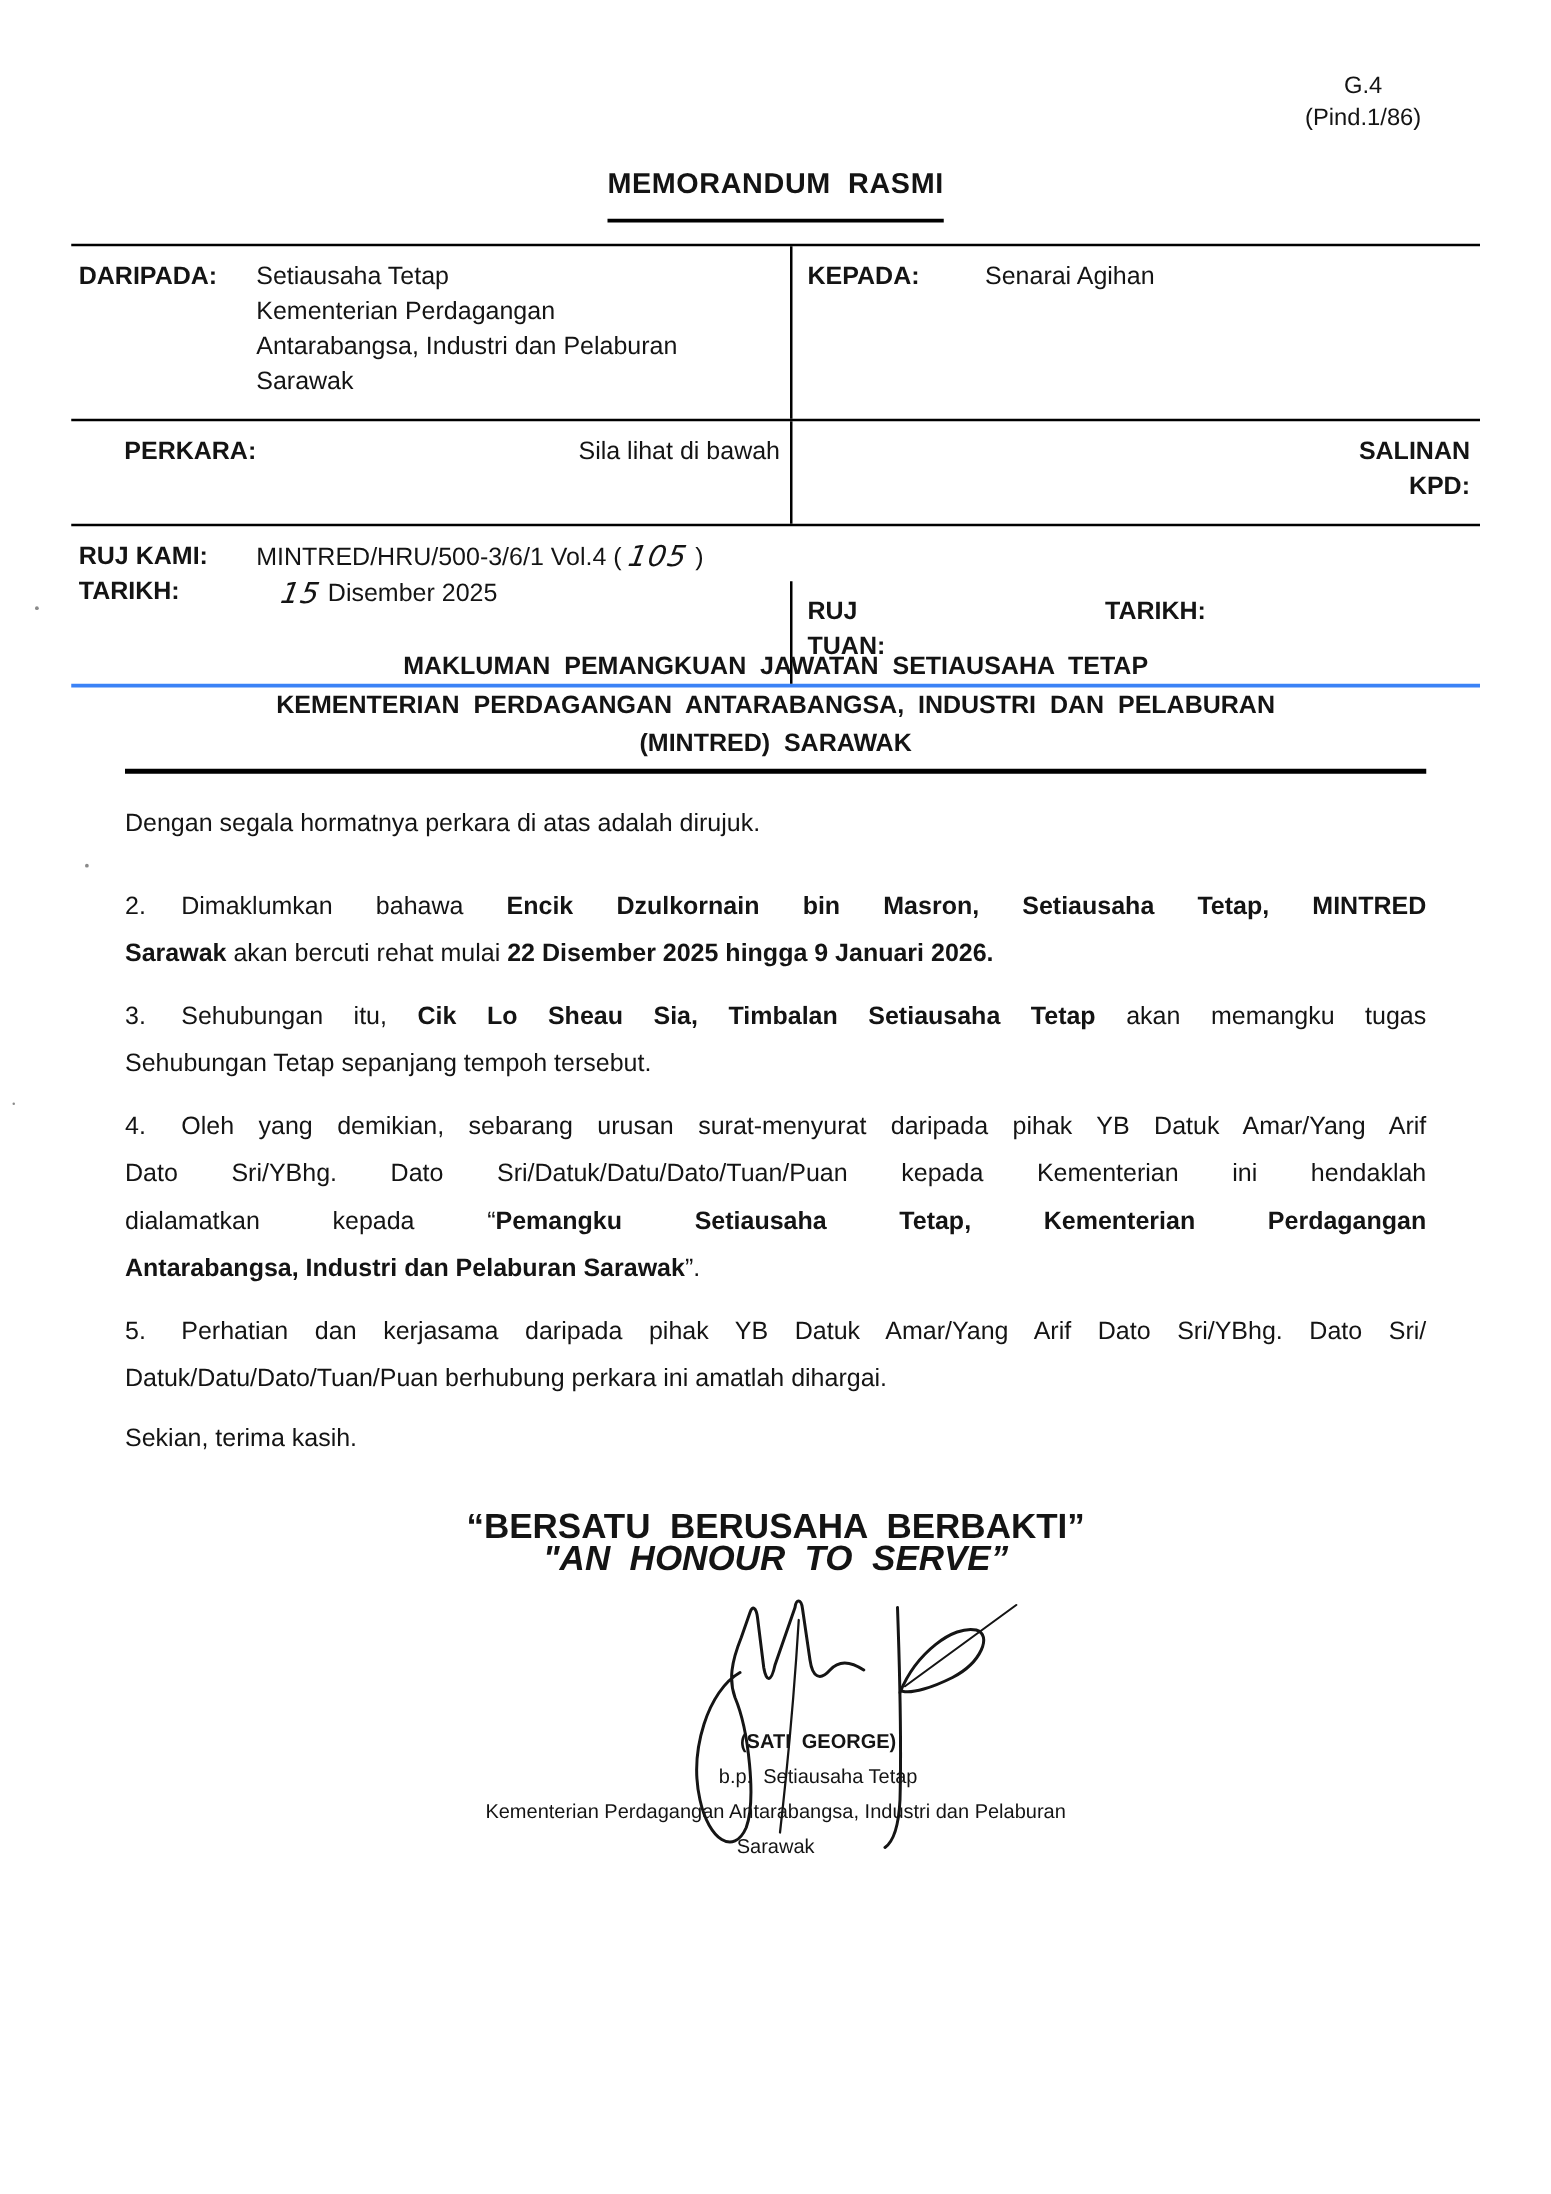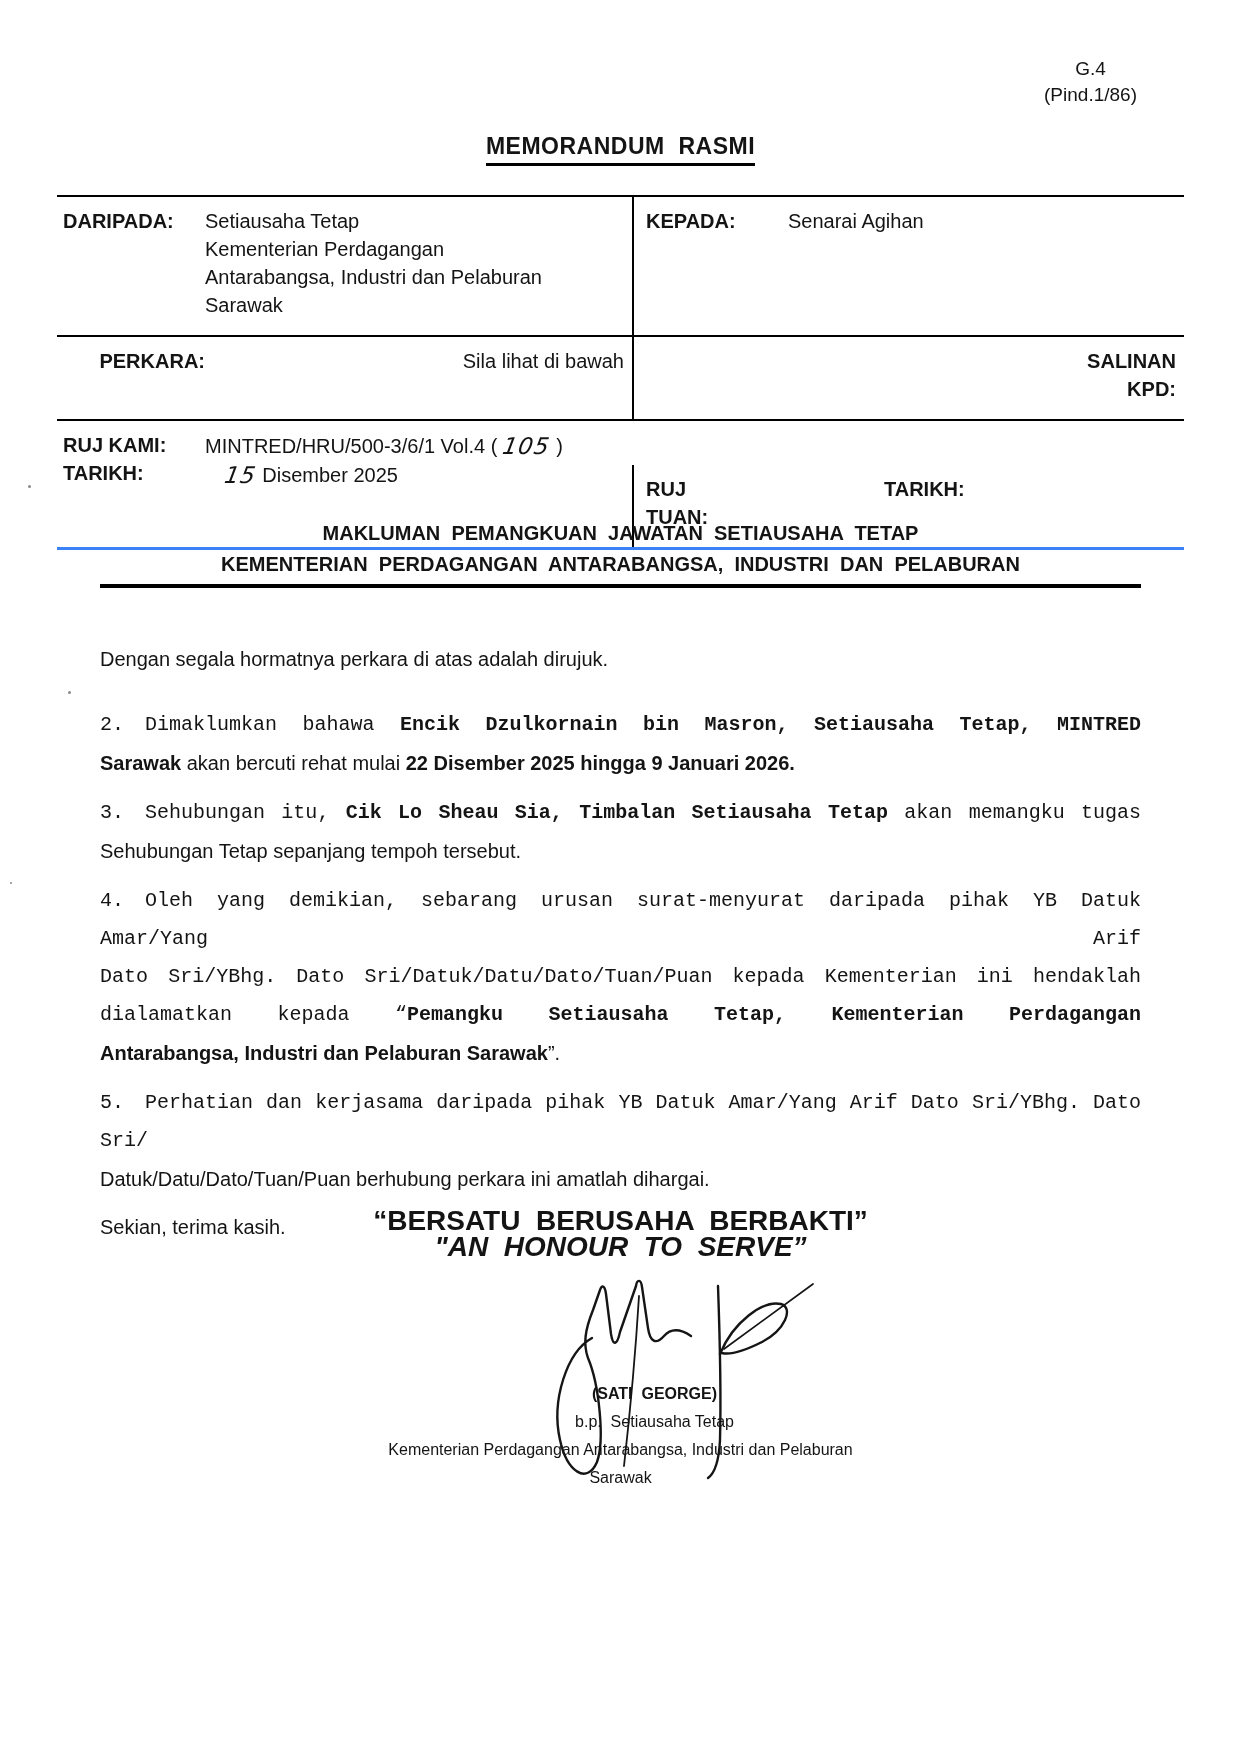--- a/index.html
+++ b/index.html
@@ -8,21 +8,21 @@
     background:#ffffff;color:#141414;
     font-family:"Liberation Sans", sans-serif;
     -webkit-font-smoothing:antialiased;
   }
   .pre{white-space:pre-wrap;}
   .b{font-weight:bold;}
   
   .formcode{position:absolute;top:56px;right:104px;text-align:center;font-size:19px;line-height:26px;}
   
   .title-wrap{position:absolute;top:133px;left:0;width:100%;text-align:center;}
-  .title{display:inline-block;font-size:23px;font-weight:bold;border-bottom:3px solid #000;padding-bottom:3px;letter-spacing:.5px;}
+  .title{display:inline-block;font-size:23px;font-weight:bold;border-bottom:3px solid #000;padding-bottom:15px;letter-spacing:.5px;}
   
   .memo-table{position:absolute;left:57px;top:195px;width:1127px;border-top:2px solid #000;font-size:20px;}
   .mrow{display:grid;grid-template-columns:575px 552px;border-bottom:2px solid #000;}
   .mrow:last-child{border-bottom:3px solid #3b82f6;}
   .cell{padding:10px 8px 16px 6px;}
   .cell-r{border-left:2px solid #000;padding-left:12px;}
   .lv{display:grid;grid-template-columns:142px 1fr;column-gap:0;}
   .lbl{font-weight:bold;line-height:28px;}
   .val{line-height:28px;}
   .row1{min-height:125px;}
@@ -33,21 +33,21 @@
   .ruj-right{display:flex;align-items:flex-start;margin-top:44px;}
   .tarikh-right{font-weight:bold;margin-left:96px;line-height:28px;}
   
   .subject{position:absolute;left:100px;top:518px;width:1041px;text-align:center;
            font-weight:bold;font-size:20px;line-height:31px;border-bottom:4px solid #000;padding-bottom:4px;}
   
   .bodytext{position:absolute;left:100px;top:644px;width:1041px;font-size:20px;}
   .intro{line-height:30px;margin:0 0 32px 0;}
   .para{margin:0 0 12px 0;}
   .jline{line-height:38px;}
-  .jline.just{text-align:justify;text-align-last:justify;font-family:Liberation Mono, monospace;}
+  .jline.just{text-align:justify;text-align-last:justify;}
   .pnum{display:inline-block;width:45px;}
   .closing{margin-top:14px;line-height:30px;}
   
   .motto{position:absolute;left:0;top:1208px;width:100%;text-align:center;font-size:28px;font-weight:bold;line-height:26px;}
   .motto .it{font-style:italic;}
   
   .sig-svg{position:absolute;left:545px;top:1272px;}
   .signoff{position:absolute;left:0;top:1380px;width:100%;text-align:center;font-size:16px;line-height:28px;}
   .nudge{position:relative;left:34px;}
   .speck{position:absolute;width:3px;height:3px;background:#8a8a8a;border-radius:50%;}
@@ -107,20 +107,21 @@
         <div class="lbl">TUAN:</div>
       </div>
       <div class="tarikh-right">TARIKH:</div>
     </div>
   </div>
 </div>
 
 <div class="subject">
   <div class="pre">MAKLUMAN  PEMANGKUAN  JAWATAN  SETIAUSAHA  TETAP</div>
   <div class="pre">KEMENTERIAN  PERDAGANGAN  ANTARABANGSA,  INDUSTRI  DAN  PELABURAN</div>
+  <div class="pre">(MINTRED)  SARAWAK</div>
 </div>
 
 <div class="bodytext">
   <div class="intro">Dengan segala hormatnya perkara di atas adalah dirujuk.</div>
   <div id="paragraphs">
       <div class="para">
         <div class="jline just"><span class="pnum">2.</span><span>Dimaklumkan bahawa </span><span class="b">Encik Dzulkornain bin Masron, Setiausaha Tetap, MINTRED</span></div>
         <div class="jline"><span class="b">Sarawak</span><span> akan bercuti rehat mulai </span><span class="b">22 Disember 2025 hingga 9 Januari 2026.</span></div>
       </div>
       <div class="para">

